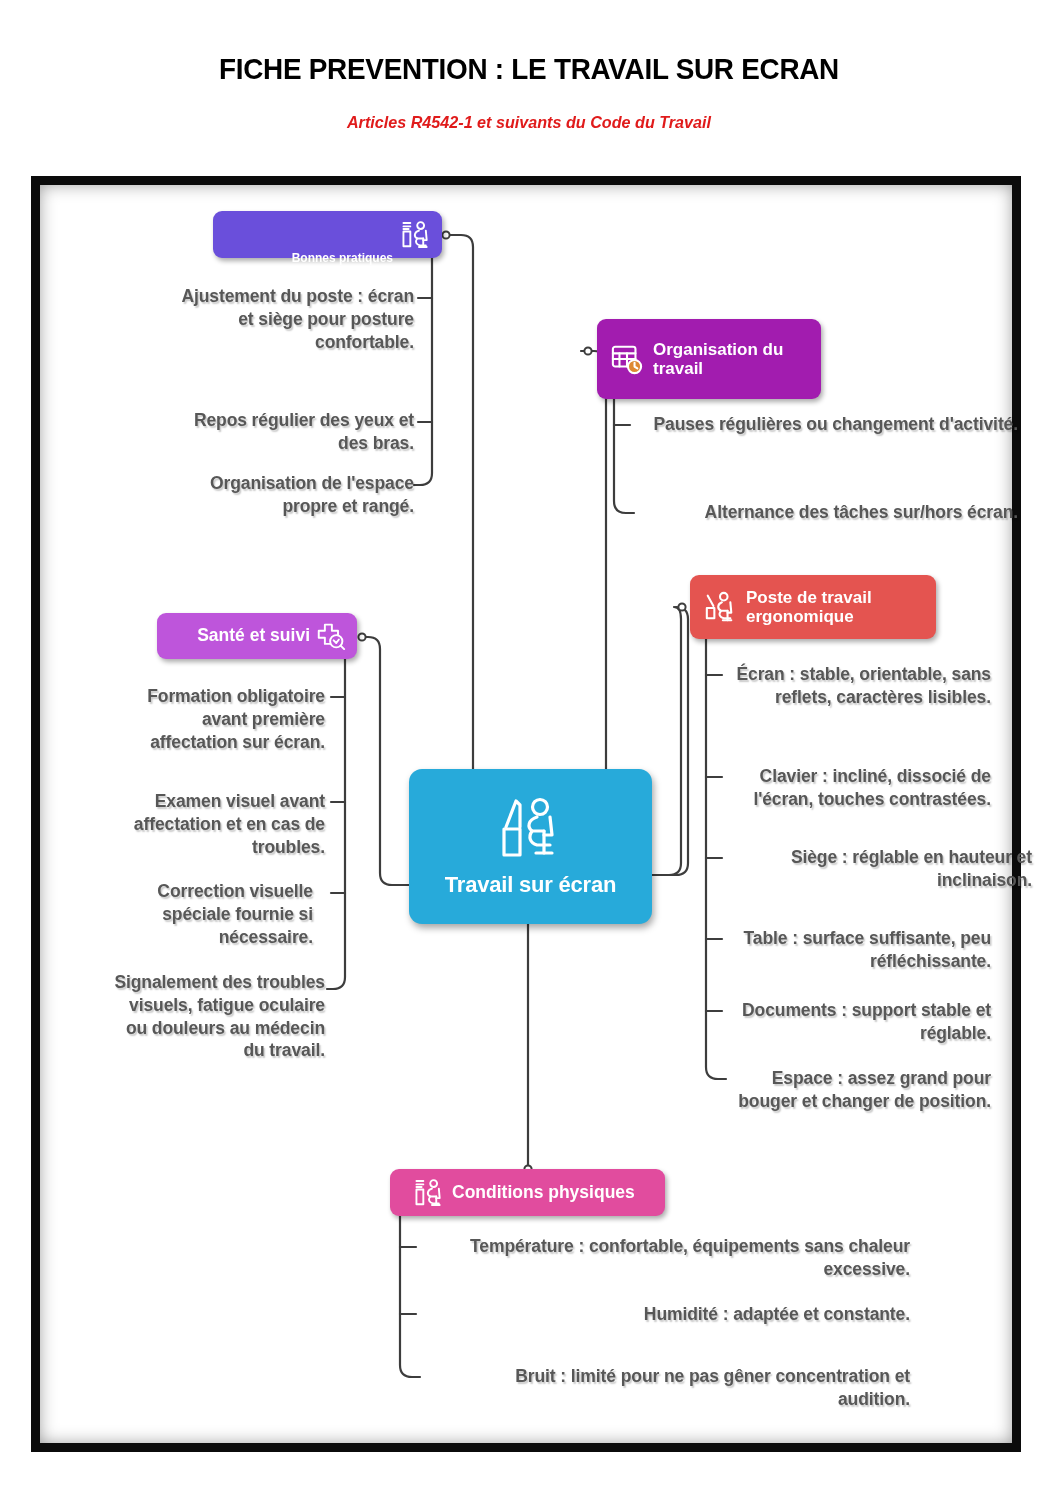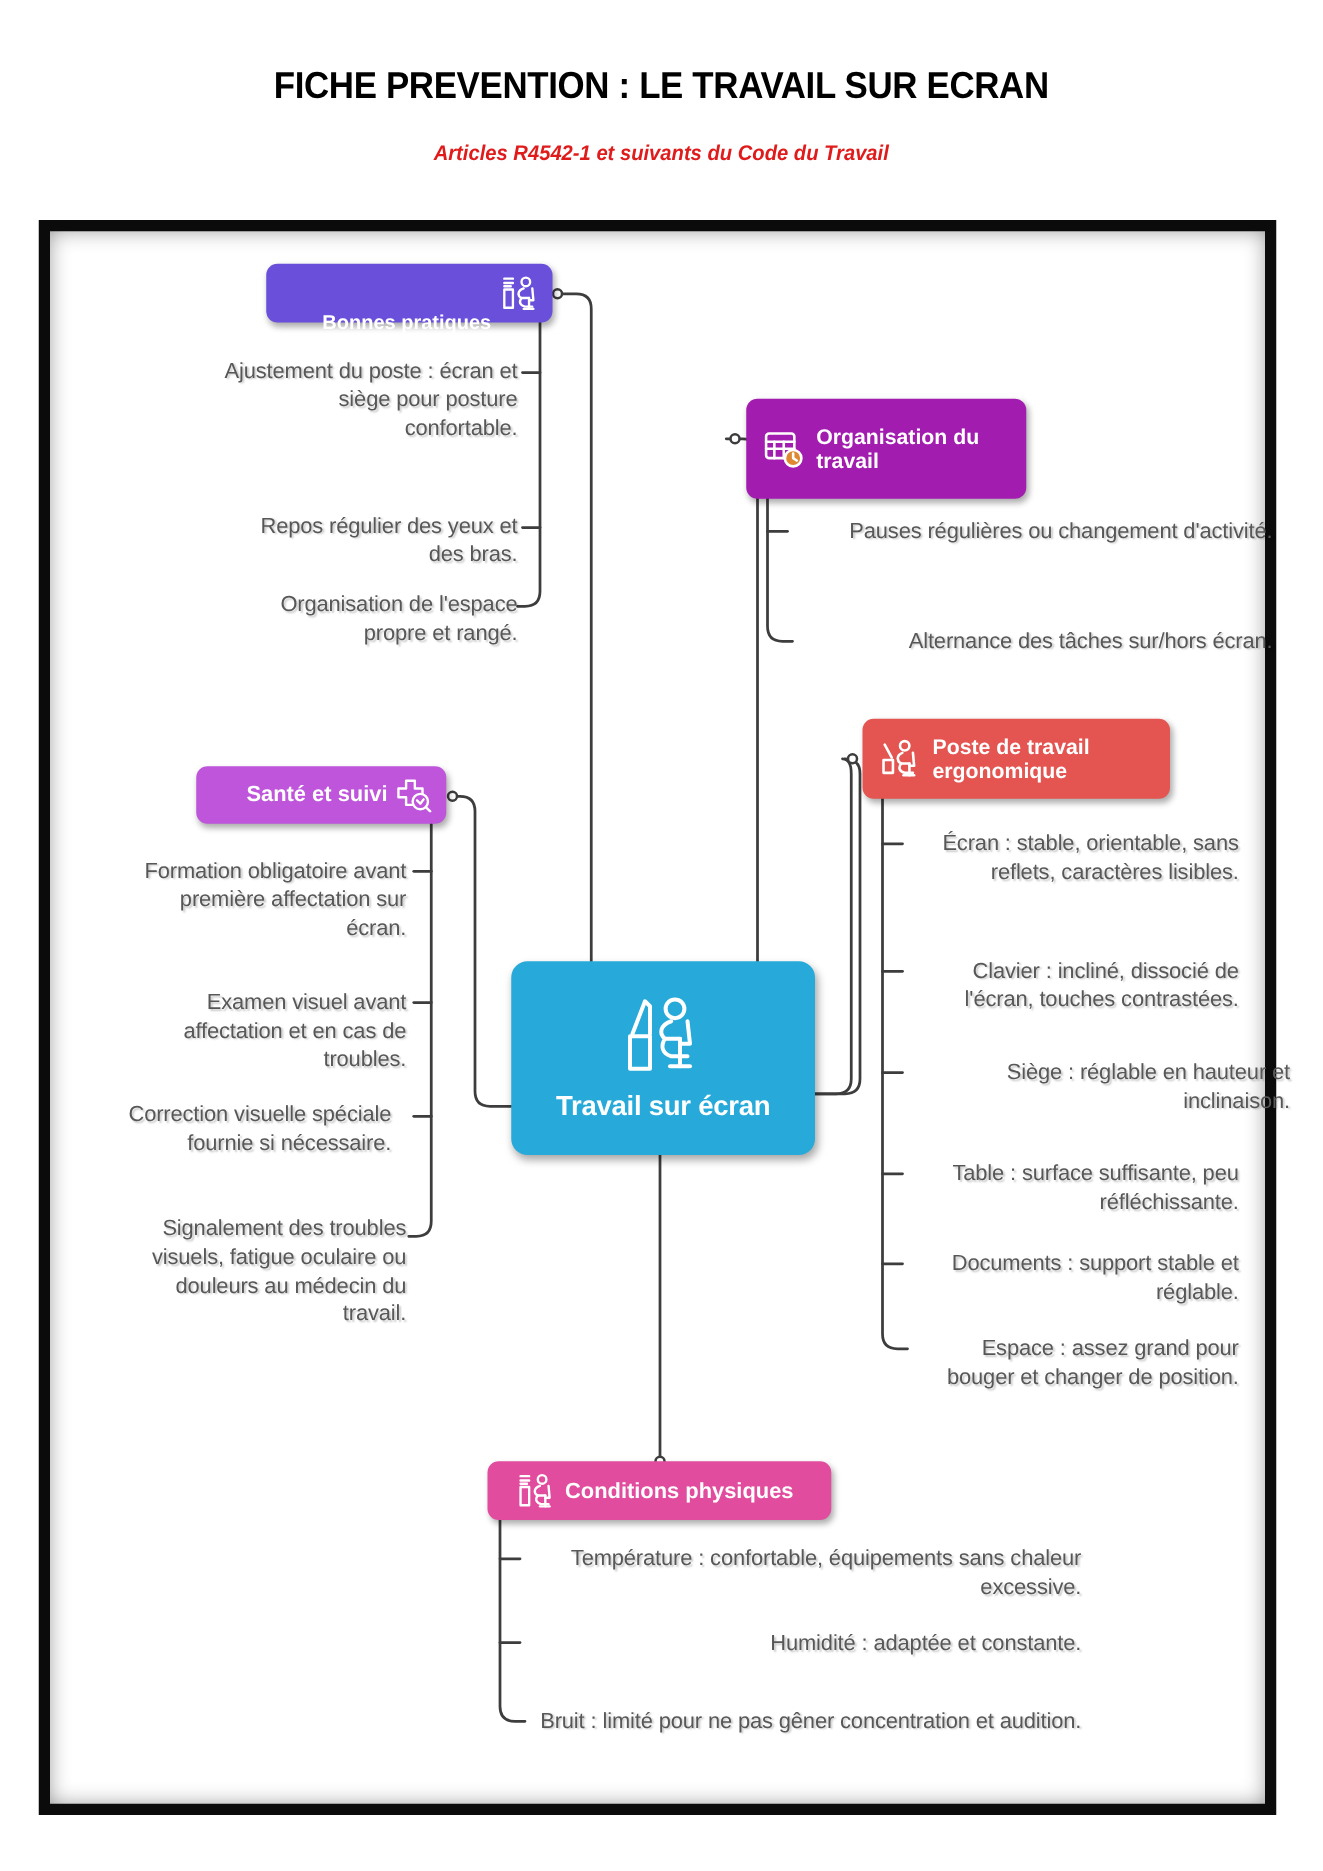--- a/index.html
+++ b/index.html
@@ -43,21 +43,21 @@
     left:369px;top:584px;width:243px;height:155px;background:#27AADA;
     border-radius:13px;flex-direction:column;justify-content:center;
     box-shadow:2px 4px 7px rgba(0,0,0,0.35);
   }
   #node-center .nlabel{font-size:22px;margin-top:12px;letter-spacing:-0.2px;}
 
   #node-bonnes{
     left:173px;top:26px;width:229px;height:47px;background:#6A4FDB;
     padding:0 11px 0 14px;justify-content:flex-end;gap:7px;
   }
-  #node-bonnes .nlabel{font-size:16px;margin-top:48px;}
+  #node-bonnes .nlabel{font-size:12px;margin-top:48px;}
 
   #node-orga{
     left:557px;top:134px;width:224px;height:80px;background:#a21caf;
     padding:0 10px 0 13px;gap:9px;justify-content:center;
   }
   #node-orga .nlabel{font-size:17px;}
 
   #node-poste{
     left:650px;top:390px;width:246px;height:64px;background:#E45450;
     padding:0 10px 0 13px;gap:9px;
@@ -71,33 +71,33 @@
   #node-sante .nlabel{font-size:17.5px;}
 
   #node-conditions{
     left:350px;top:984px;width:275px;height:47px;background:#E14C9E;
     padding:0 12px 0 23px;gap:8px;
   }
   #node-conditions .nlabel{font-size:17.5px;}
 
   
   .leaf{
-    position:absolute;color:#575757;font-weight:normal;font-size:17.5px;
+    position:absolute;color:#575757;font-weight:bold;font-size:17.5px;
     line-height:1.30;letter-spacing:-0.1px;
     text-shadow:1.5px 1.5px 1.6px rgba(0,0,0,0.22);
   }
   .leaf.ra{text-align:right;}
   .leaf.la{text-align:right;}
 
   
   .g-bonnes{width:238px;right:auto;}
   .g-orga{width:380px;}
   .g-poste{width:260px;}
   .g-sante{width:215px;}
-  .g-cond{width:440px;}
+  .g-cond{width:440px;margin-left:45px;}
 </style>
 </head>
 <body>
 
 <div id="doc-title">FICHE PREVENTION : LE TRAVAIL SUR ECRAN</div>
 <div id="doc-subtitle">Articles R4542-1 et suivants du Code du Travail</div>
 
 <div id="map-frame">
   <div id="map-canvas">
 

